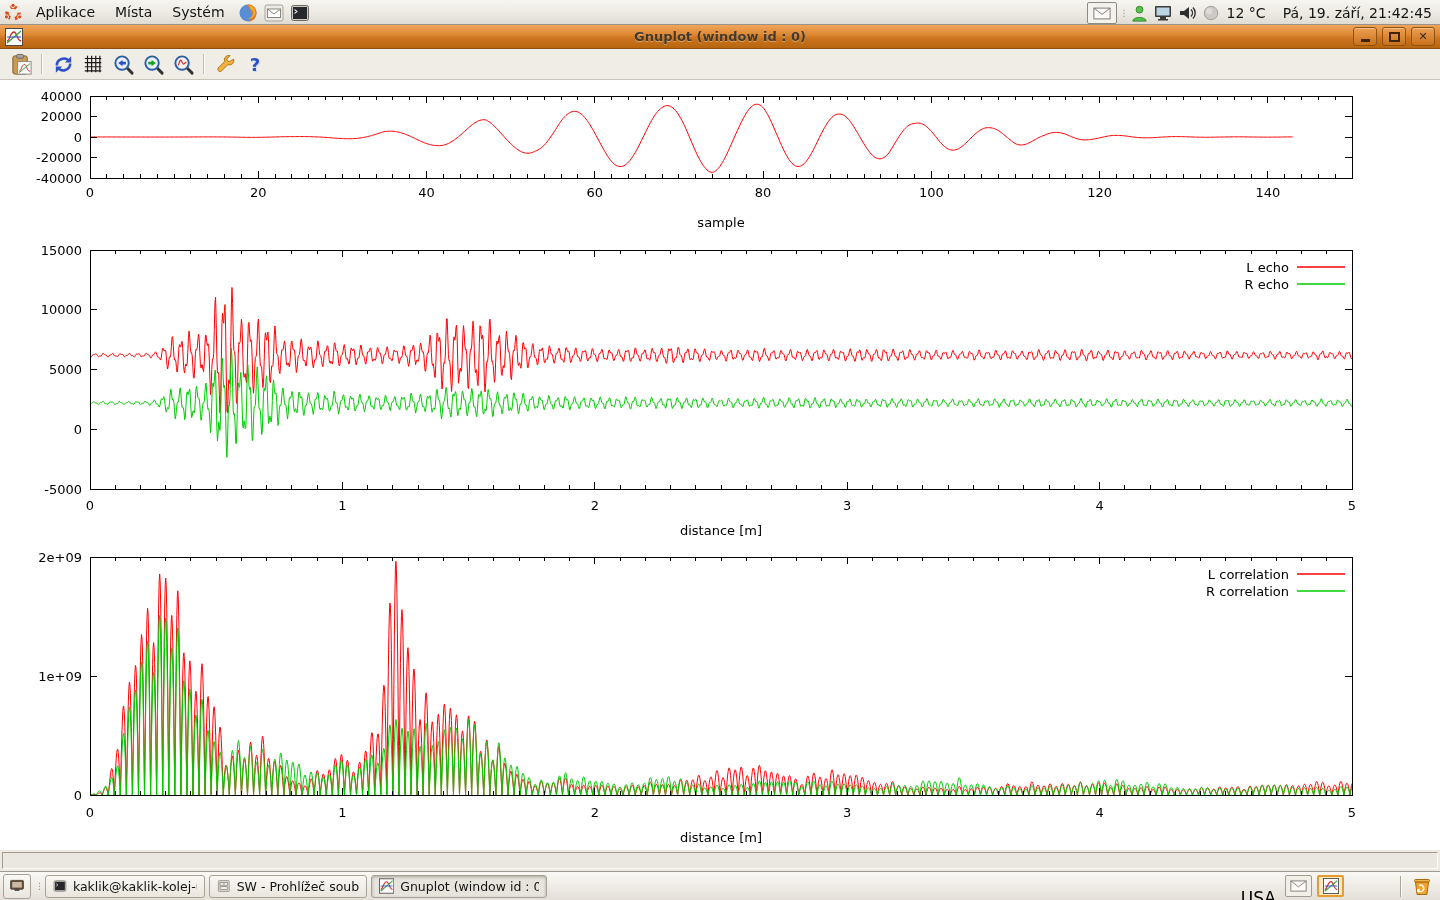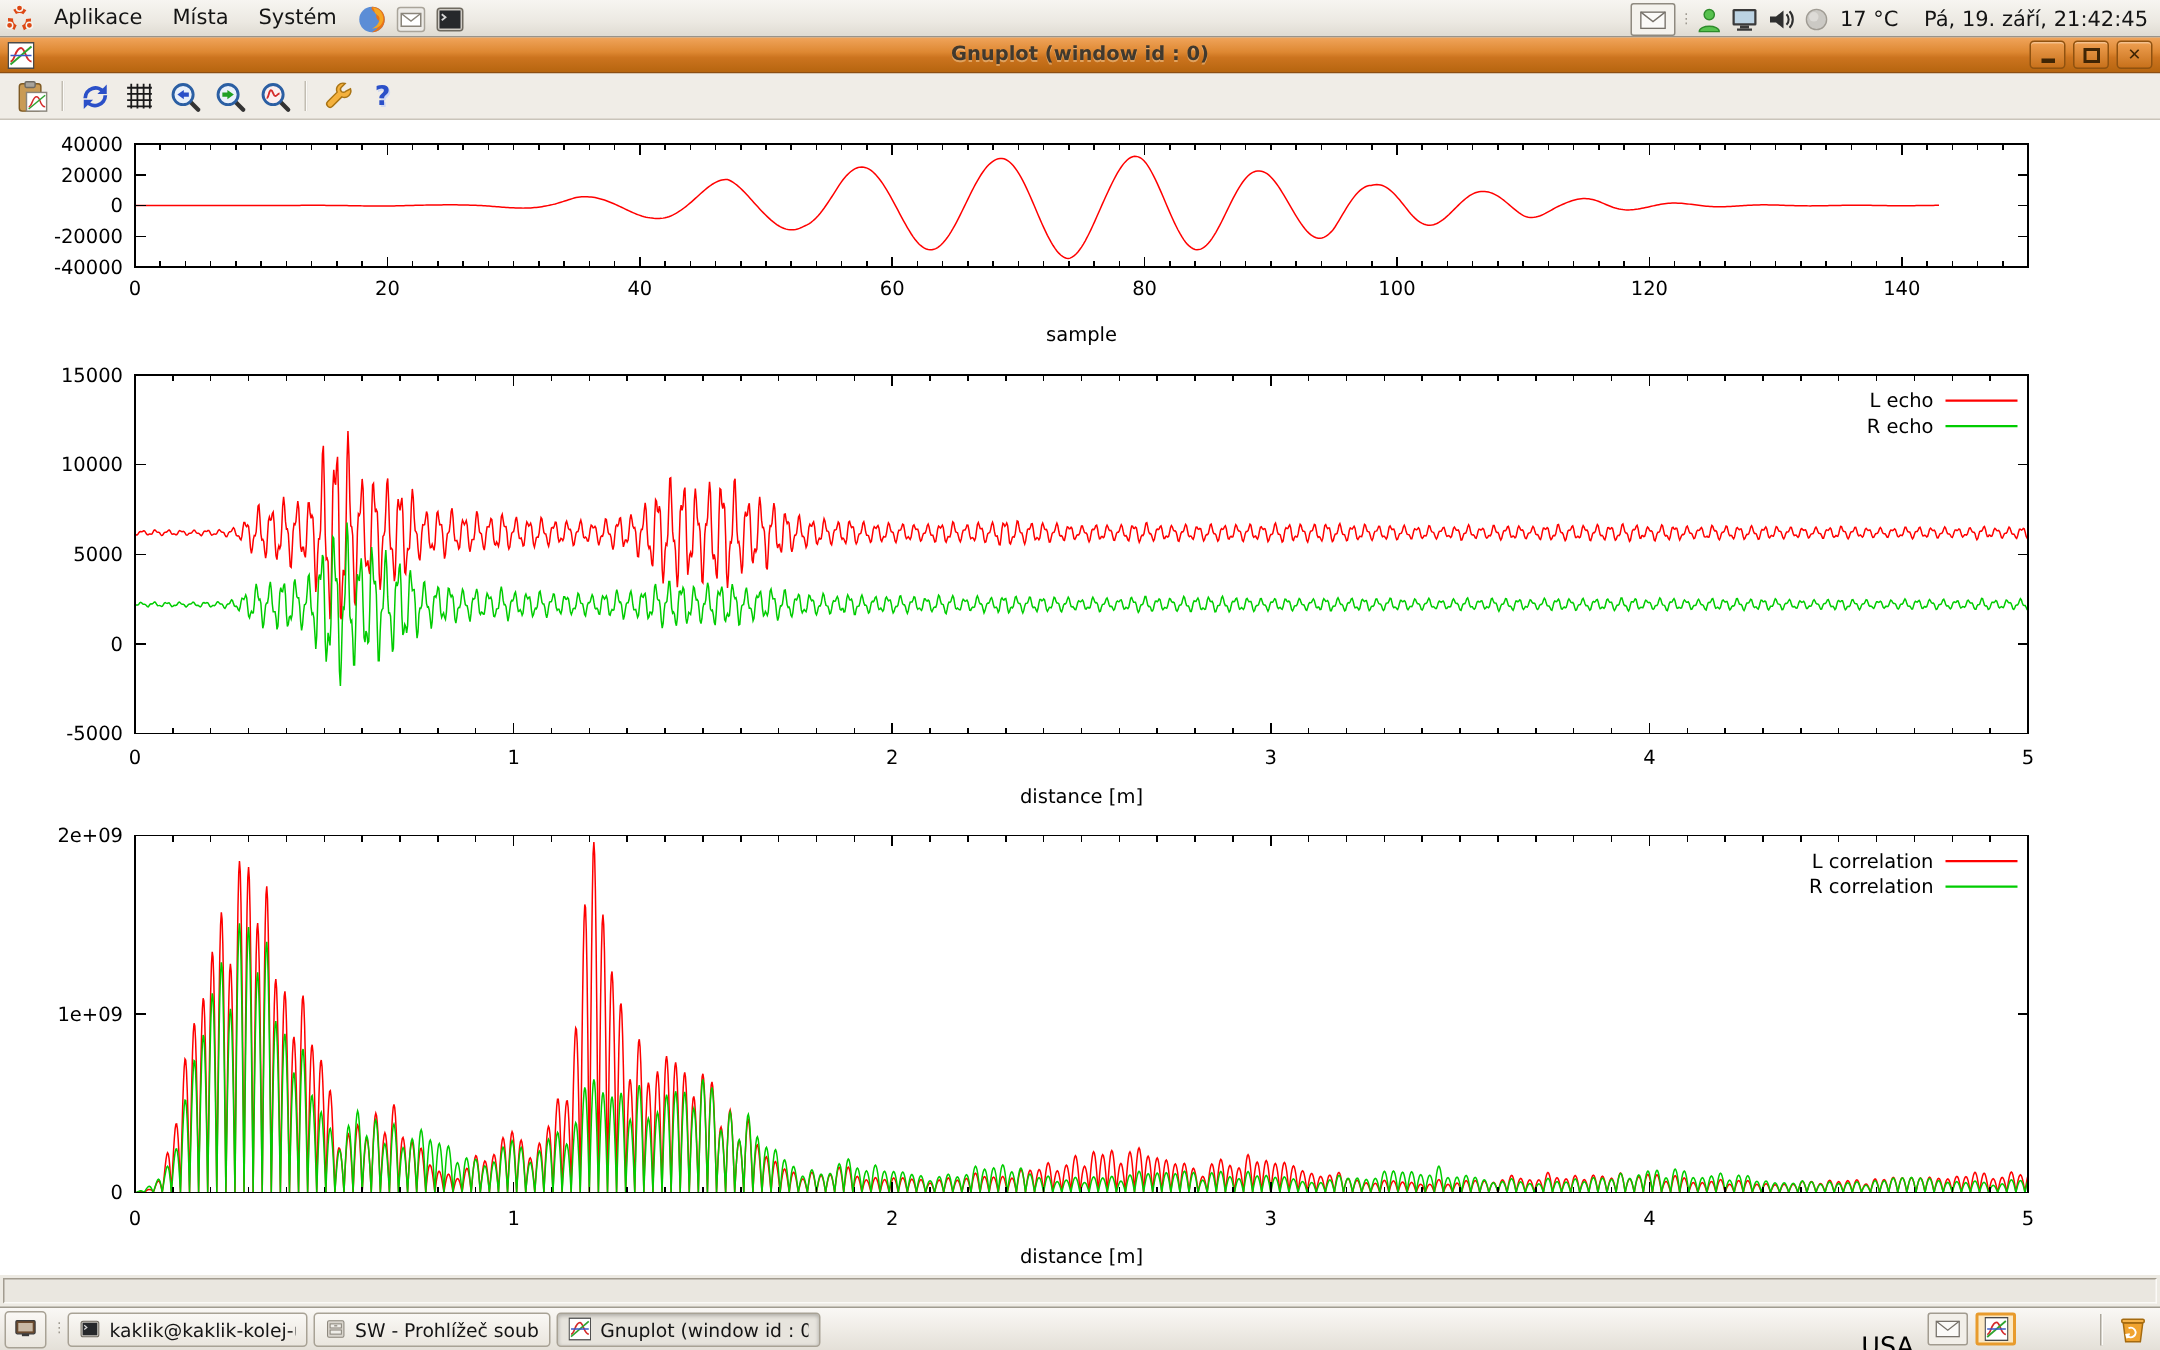--- a/index.html
+++ b/index.html
@@ -136,21 +136,21 @@
         <path d="M3 8h4l5-4v12l-5-4H3z" fill="#2F2F2F"></path>
         <path d="M14 6.5a5 5 0 0 1 0 7 M16 4.5a8 8 0 0 1 0 11" stroke="#2F2F2F" fill="none" stroke-width="1.4"></path>
       </svg>
     </div>
     <div class="tray-ico">
       <svg width="18" height="18" viewBox="0 0 20 20">
         <circle cx="10" cy="10" r="7.5" fill="#CBC9C4" stroke="#9F9B93"></circle>
         <circle cx="8" cy="8" r="3.5" fill="#DDDBD7"></circle>
       </svg>
     </div>
-    <span id="panel-temp">17 °C</span>
+    <span id="panel-temp">12 °C</span>
     <span id="panel-clock">Pá, 19. září, 21:42:45</span>
   </div>
 </div>
 
 <div id="titlebar">
   <svg id="win-icon" viewBox="0 0 18 18">
     <rect x="0.5" y="0.5" width="17" height="17" fill="#FFFFFF" stroke="#4A4A4A"></rect>
     <path d="M2 13C5 13 5 4 9 4c3 0 3 9 7 9" stroke="#D42A2A" fill="none" stroke-width="1.3"></path>
     <path d="M2 15 L16 3" stroke="#2FA32F" stroke-width="1.3"></path>
     <path d="M2 9 L16 9" stroke="#3A57C9" stroke-width="1.1"></path>

